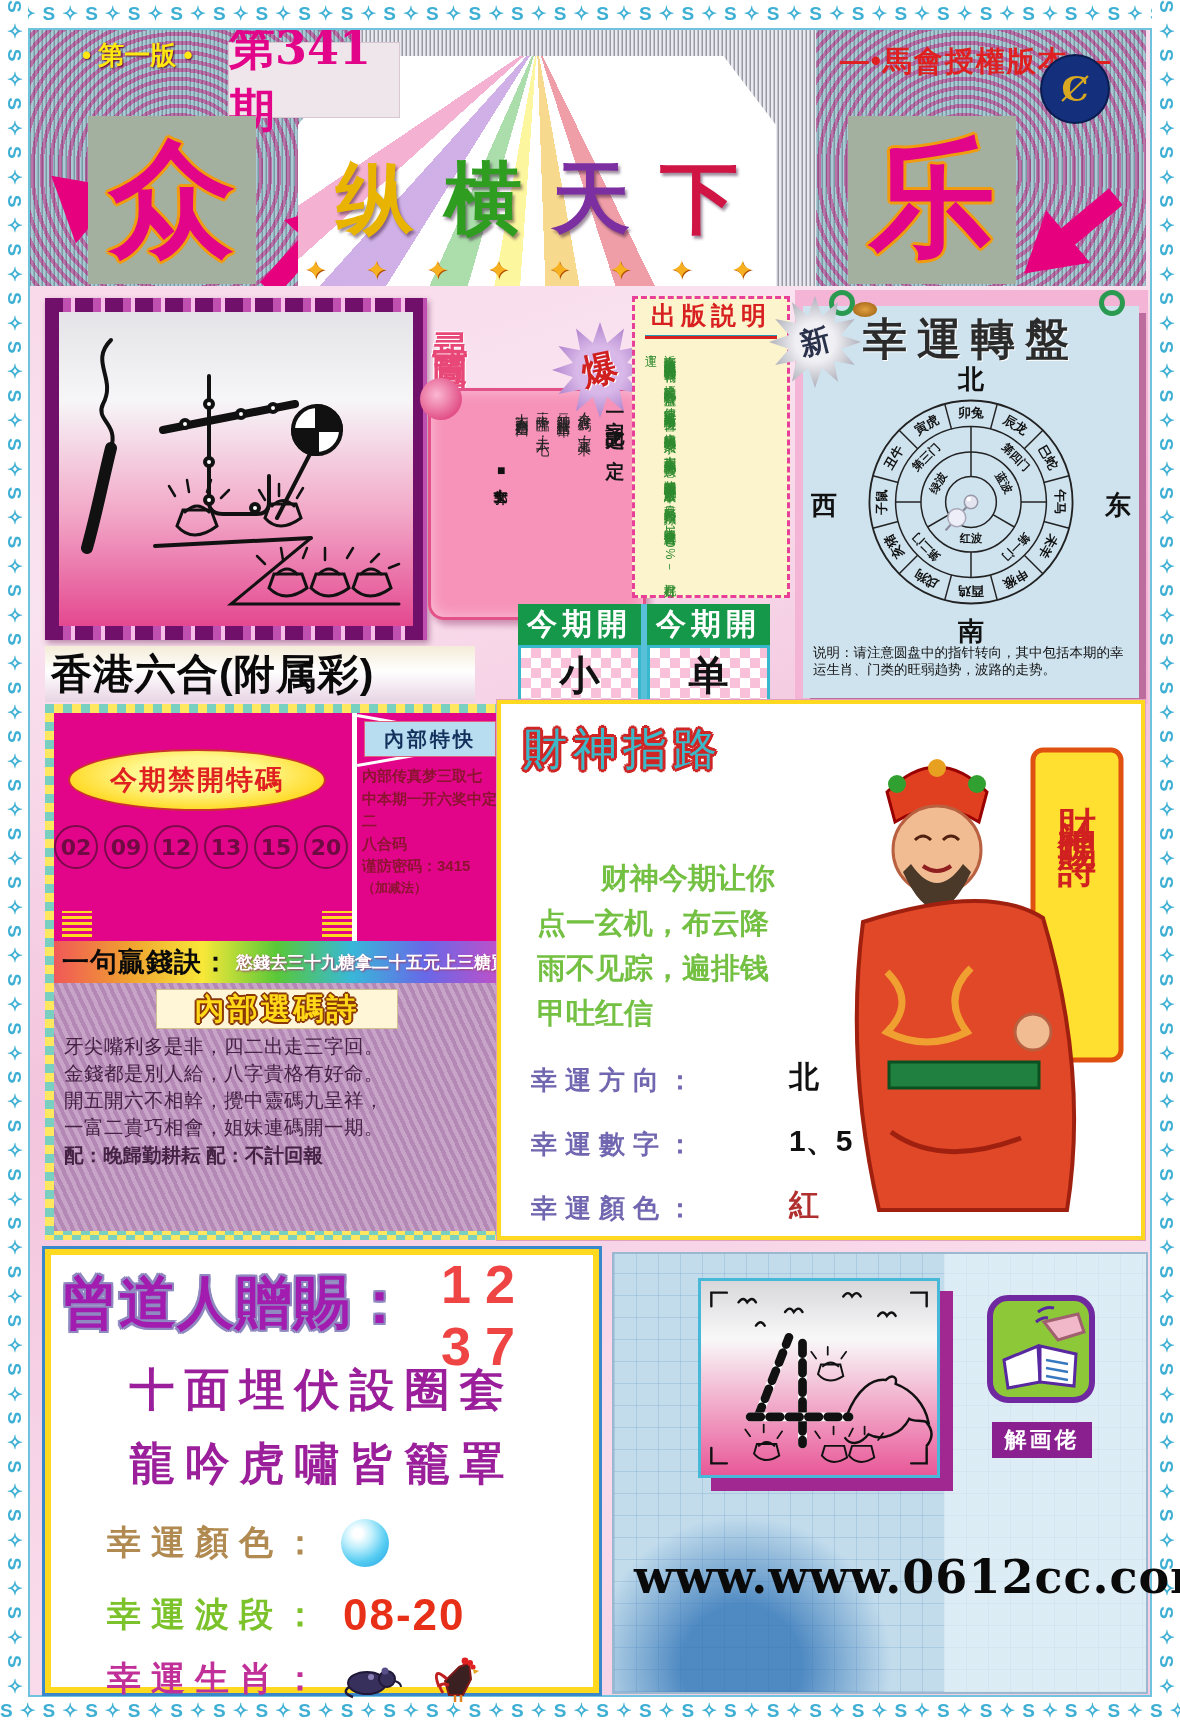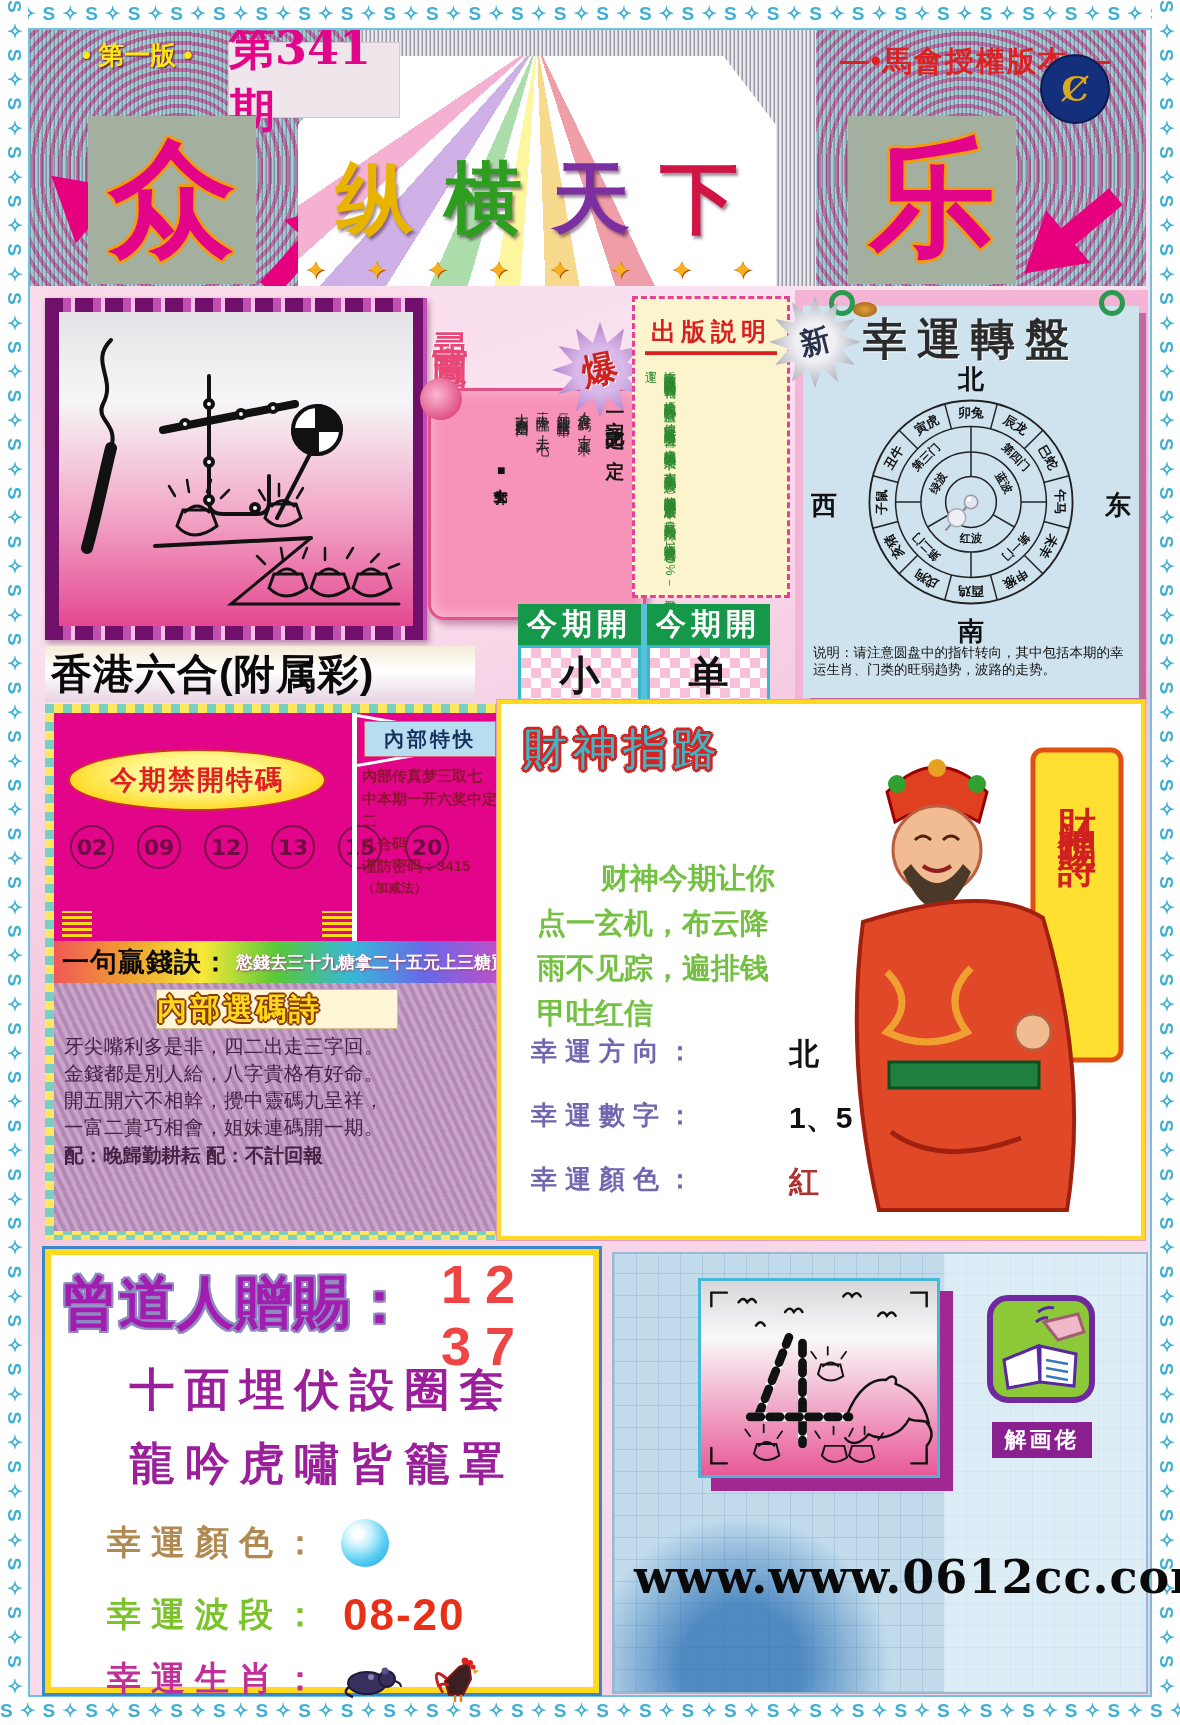--- a/index.html
+++ b/index.html
@@ -61,21 +61,21 @@
   .scroll-line{font-size:13.5px;line-height:1.55;color:#222;letter-spacing:2px}
   .scroll-sign{font-size:14px;font-weight:bold;color:#111;margin-top:60px}
 
   
   .burst{position:absolute;left:552px;top:322px;width:96px;height:96px;background:radial-gradient(circle,#d8b8e8 0 35%,#a878c8 80%);
     clip-path:polygon(50% 0,57.5% 21.8%,75% 6.7%,70.6% 29.4%,93.3% 25%,78.2% 42.4%,100% 50%,78.2% 57.6%,93.3% 75%,70.6% 70.6%,75% 93.3%,57.5% 78.2%,50% 100%,42.5% 78.2%,25% 93.3%,29.4% 70.6%,6.7% 75%,21.8% 57.6%,0 50%,21.8% 42.4%,6.7% 25%,29.4% 29.4%,25% 6.7%,42.5% 21.8%);
     display:flex;align-items:center;justify-content:center}
   .burst span{color:#d02020;font-size:36px;font-weight:bold;transform:rotate(-12deg);text-shadow:1px 1px 0 #fff}
 
   
-  .pubnote{position:absolute;left:632px;top:296px;width:158px;height:302px;background:#fbf4cc;border:3px dashed #e84098;padding:16px 6px 4px}
+  .pubnote{position:absolute;left:632px;top:296px;width:158px;height:302px;background:#fbf4cc;border:3px dashed #e84098;padding:0 6px 4px}
   .pub-title{text-align:center;color:#d82020;font-size:25px;font-weight:bold;letter-spacing:5px}
   .pub-rule{height:4px;background:#2898b8;margin:3px 4px 0;border-bottom:3px solid #d82020}
   .pub-body{margin-top:6px;height:238px;writing-mode:vertical-rl;font-size:12.5px;line-height:1.52;color:#2f8a2f;letter-spacing:1px}
 
   
   .wheel-region{position:absolute;left:795px;top:290px;width:353px;height:414px;background:#f3b4d6}
   .wheel-note{position:absolute;left:8px;top:16px;width:336px;height:392px;background:#cfe3ef;box-shadow:7px 7px 0 rgba(122,22,92,.45)}
   .pin{position:absolute;width:26px;height:26px;border:5px solid #2a9a50;border-radius:50%;top:-16px}
   .pin.p1{left:26px}.pin.p2{right:14px}
   .grommet{position:absolute;left:50px;top:-4px;width:24px;height:15px;background:radial-gradient(#e0a040,#9a5c10);border-radius:50%}
@@ -103,51 +103,51 @@
     background:linear-gradient(180deg,#f4ecd8,#ffffff 45%,#e8d4e4);color:#0a0a0a;font-size:41px;font-weight:bold;letter-spacing:1px;padding-left:6px}
 
   
   .mag{position:absolute;left:45px;top:704px;width:464px;height:536px;
     background:conic-gradient(#ffe860 90deg,#7ad0c0 90deg 180deg,#ffe860 180deg 270deg,#7ad0c0 270deg);background-size:18px 18px}
   .mag-inner{position:absolute;inset:9px;display:flex;flex-direction:column}
   .sec-a{position:relative;height:228px;background:#e2058a;overflow:hidden}
   .oval{position:absolute;left:14px;top:36px;width:258px;height:62px;border-radius:50%;border:2px solid #cc3030;
     background:radial-gradient(ellipse at 50% 40%,#fff890 0 35%,#ffd820 75%,#e8a400);display:flex;align-items:center;justify-content:center;
     color:#e02020;font-size:27px;font-weight:bold;letter-spacing:2px}
-  .numrow{position:absolute;left:16px;display:flex;gap:23px}
+  .numrow{position:absolute;left:0;display:flex;gap:6px}
   .nr1{top:112px}.nr2{top:168px}
   .numrow b{width:44px;height:44px;border:2.5px solid #7a0a4a;border-radius:50%;display:flex;align-items:center;justify-content:center;
     color:#6f0a42;font-size:22px;font-family:"DejaVu Sans",sans-serif}
   .mag-divider{position:absolute;left:298px;top:0;width:5px;height:100%;background:#fff}
   .gold-orn{position:absolute;width:30px;height:26px;background:repeating-linear-gradient(0deg,#ffd820 0 3px,rgba(255,216,32,0) 3px 6px)}
   .express{position:absolute;left:308px;top:8px;width:136px;}
   .env-line{position:absolute;height:3px;background:#fff;width:150px;left:-6px}
   .exp-chip{position:relative;margin:0 auto;width:132px;height:36px;background:#b8ddf0;border:1px solid #e06080;
     display:flex;align-items:center;justify-content:center;color:#13305c;font-size:20px;font-weight:bold;letter-spacing:3px}
   .exp-lines{margin-top:8px;color:#8c1430;font-size:15px;line-height:1.5;font-weight:bold}
   .exp-lines .small{font-size:13px}
   .sec-b{height:42px;display:flex;align-items:center;padding:0 8px;white-space:nowrap;
     background:linear-gradient(90deg,#f05858,#f0a030,#f8e838,#58c838,#38b8d8,#6868e8,#c050c8)}
   .win-label{color:#0a0a0a;font-size:27px;font-weight:bold;letter-spacing:1px}
   .win-text{margin-left:6px;color:#fff;font-size:17px;font-weight:bold;text-shadow:1px 1px 2px #a04070}
   .sec-c{flex:1;background:repeating-linear-gradient(65deg,#b488b4 0 4px,#c9a4c9 4px 8px);padding:6px 10px 0}
-  .poem-chip{margin:0 auto 4px;width:242px;height:40px;background:#fff6d8;border:1.5px solid #d0c090;display:flex;align-items:center;}
+  .poem-chip{margin:0 auto 4px;width:242px;height:40px;background:#fff6d8;border:1.5px solid #d0c090;display:flex;align-items:center;justify-content:center}
   .poem-chip span{font-size:30px;font-weight:bold;color:#ffd818;letter-spacing:3px;
     text-shadow:-2px 0 #8a3808,2px 0 #8a3808,0 -2px #8a3808,0 2px #8a3808,-1px -1px #8a3808,1px 1px #8a3808,-1px 1px #8a3808,1px -1px #8a3808}
   .poem-line{font-size:19.5px;font-weight:normal;color:#442244;line-height:27px;letter-spacing:.5px}
   .poem-tail{font-size:19.5px;font-weight:bold;color:#442244;line-height:29px}
 
   
   .god{position:absolute;left:497px;top:700px;width:648px;height:540px;background:#fff;border:4px solid #ffd820;outline:1px solid #e0a0c0;overflow:hidden}
   .god-title{position:absolute;left:22px;top:16px;font-size:44px;font-weight:normal;color:#3cb8c8;letter-spacing:6px;
     text-shadow:-3px 0 #d02525,3px 0 #d02525,0 -3px #d02525,0 3px #d02525,-2px -2px #d02525,2px 2px #d02525,-2px 2px #d02525,2px -2px #d02525}
   .god-verse{position:absolute;left:36px;top:152px;width:352px;color:#74c043;font-size:29px;font-weight:bold;line-height:45px}
   .god-verse .indent{text-indent:2.2em}
   .god-rows{position:absolute;left:30px;top:330px;width:430px}
-  .god-row{display:flex;align-items:flex-start;height:64px}
+  .god-row{display:flex;align-items:flex-end;height:64px}
   .god-row .lbl{color:#7166b0;font-size:26px;font-weight:bold;letter-spacing:8px;width:230px}
   .god-row .val{font-size:30px;font-weight:bold;color:#111;margin-left:28px}
   .god-row .val.red{color:#b03030}
   .god-art{position:absolute;right:4px;top:28px;width:310px;height:505px}
 
   
   .zeng{position:absolute;left:42px;top:1246px;width:560px;height:450px;border:3px solid #3a88cc;background:#fff;box-shadow:inset 0 0 0 6px #ffd820}
   .zeng-title{position:absolute;left:16px;top:16px;font-size:57px;font-weight:bold;color:#a21caf;letter-spacing:1px;
     text-shadow:-2px 0 #9088c0,2px 0 #9088c0,0 -2px #9088c0,0 2px #9088c0,-2px -2px #9088c0,2px 2px #9088c0,-2px 2px #9088c0,2px -2px #9088c0}
   .zeng-nums{position:absolute;left:396px;top:4px;color:#ef4444;font-size:54px;font-weight:bold;letter-spacing:14px}

